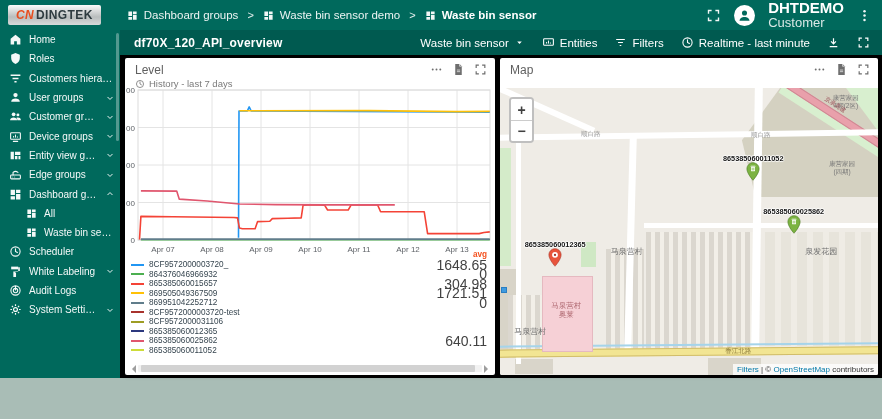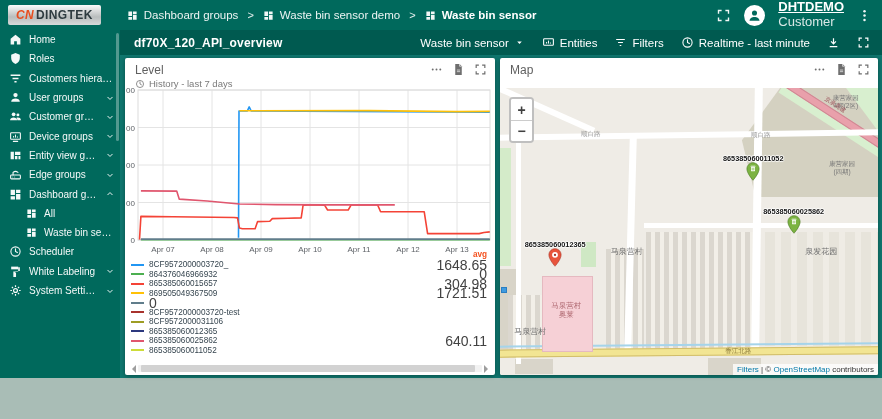--- a/index.html
+++ b/index.html
@@ -15,21 +15,21 @@
   .breadcrumbs { margin-left:26px; display:flex; align-items:center; gap:9px; font-size:11.5px; font-weight:500; }
   .crumb { display:flex; align-items:center; gap:6px; color:rgba(255,255,255,.92); cursor:pointer; white-space:nowrap; }
   .crumb.current { color:#fff; font-weight:700; }
   .crumb .c-ic { width:11px; height:11px; color:#fff; opacity:.95; }
   .crumb-sep { color:rgba(255,255,255,.9); font-size:11px; }
   .header-right { margin-left:auto; display:flex; align-items:center; gap:13px; margin-right:10px; }
   .hicon { width:15px; height:15px; color:#fff; opacity:.95; cursor:pointer; }
   .avatar { width:21px; height:21px; background:#fff; border-radius:50%; display:flex; align-items:center; justify-content:center; cursor:pointer; }
   .avatar svg { width:17px; height:17px; }
   .user-block { line-height:1.15; cursor:pointer; }
-  .user-name { font-size:13px; font-weight:600;text-decoration:underline; }
+  .user-name { font-size:15px; font-weight:600; }
   .user-role { font-size:13px; opacity:.85; }
 
   
   .sidebar { position:absolute; left:0; top:30px; width:120px; height:348px; background:#00695c; z-index:20; }
   .sb-row { display:flex; align-items:center; height:19.3px; padding-left:9px; padding-right:5px; gap:7px; color:rgba(255,255,255,.96); font-size:10px; font-weight:500; white-space:nowrap; cursor:pointer; }
   .sb-row .sb-ic { width:13px; height:13px; flex:none; }
   .sb-row.child { padding-left:26px; }
   .sb-row.child .sb-ic { width:11px; height:11px; }
   .sb-chev { margin-left:auto; width:10px; height:10px; flex:none; opacity:.95; }
   .sb-label { overflow:hidden; text-overflow:ellipsis; }
@@ -37,21 +37,21 @@
 
   
   .toolbar { position:absolute; left:120px; top:30px; width:762px; height:25px; background:#005a50; display:flex; align-items:center; color:#fff; z-index:25; }
   .db-title { margin-left:14px; font-size:12px; font-weight:700; letter-spacing:.2px; }
   .tb-right { margin-left:auto; display:flex; align-items:center; gap:17px; margin-right:12px; font-size:11.5px; font-weight:500; }
   .tb-item { display:flex; align-items:center; gap:5px; cursor:pointer; white-space:nowrap; }
   .ticon { width:13px; height:13px; color:#fff; cursor:pointer; }
   .caret { width:11px; height:11px; }
 
   
-  .dash { position:absolute; left:120px; top:55px; width:762px; height:323px; background:#0f766e; }
+  .dash { position:absolute; left:120px; top:55px; width:762px; height:323px; background:#000000; }
   .widget { position:absolute; top:3px; height:317px; background:#fff; border-radius:2px; box-shadow:0 1px 4px rgba(0,0,0,.35); overflow:hidden; }
   .widget.level { left:5px; width:370px; }
   .widget.mapw  { left:380px; width:378px; }
   .w-head { position:absolute; left:0; top:0; right:0; height:30px; padding:5px 8px 0 10px; display:flex; }
   .w-title { font-size:12px; color:#5f5f5f; }
   .w-sub { display:flex; align-items:center; gap:4px; margin-top:1px; font-size:9.5px; color:#7a7a7a; }
   .w-sub svg { width:10px; height:10px; }
   .w-actions { margin-left:auto; display:flex; gap:9px; color:#6e6e6e; }
   .wicon { width:13px; height:13px; cursor:pointer; }
 
@@ -320,20 +320,30 @@
           </span>
           <span class="sb-label">White Labeling</span>
           <span class="sb-chev">
             <svg viewBox="0 0 24 24" fill="none" stroke="currentColor" stroke-width="2.4">
               <path d="M6 9.5l6 6 6-6"></path>
             </svg>
           </span>
         </div>
         <div class="sb-row">
           <span class="sb-ic">
+            <svg viewBox="0 0 24 24" fill="none" stroke="currentColor" stroke-width="2">
+              <circle cx="12" cy="12" r="8.5"></circle>
+              <circle cx="12" cy="12" r="4"></circle>
+              <path d="M12 3.5V12"></path>
+            </svg>
+          </span>
+          <span class="sb-label">Audit Logs</span>
+        </div>
+        <div class="sb-row">
+          <span class="sb-ic">
             <svg viewBox="0 0 24 24" fill="none" stroke="currentColor" stroke-width="2.2">
               <circle cx="12" cy="12" r="3.6"></circle>
               <path d="M12 2.5v3M12 18.5v3M2.5 12h3M18.5 12h3M5.3 5.3l2.1 2.1M16.6 16.6l2.1 2.1M18.7 5.3l-2.1 2.1M7.4 16.6l-2.1 2.1"></path>
             </svg>
           </span>
           <span class="sb-label">System Settings</span>
           <span class="sb-chev">
             <svg viewBox="0 0 24 24" fill="none" stroke="currentColor" stroke-width="2.4">
               <path d="M6 9.5l6 6 6-6"></path>
             </svg>
@@ -484,20 +494,21 @@
               <span class="lg-name">865385060015657</span>
               <span class="lg-val">304.98</span>
             </div>
             <div class="lg-row">
               <span class="lg-dash" style="background:#ffc107"></span>
               <span class="lg-name">869505049367509</span>
               <span class="lg-val">1721.51</span>
             </div>
             <div class="lg-row">
               <span class="lg-dash" style="background:#607d8b"></span>
+              <span class="lg-name">869951042252712</span>
               <span class="lg-val">0</span>
             </div>
             <div class="lg-row">
               <span class="lg-dash" style="background:#a8322d"></span>
               <span class="lg-name">8CF9572000003720-test</span>
               <span class="lg-val"></span>
             </div>
             <div class="lg-row">
               <span class="lg-dash" style="background:#9e9d24"></span>
               <span class="lg-name">8CF9572000031106</span>

